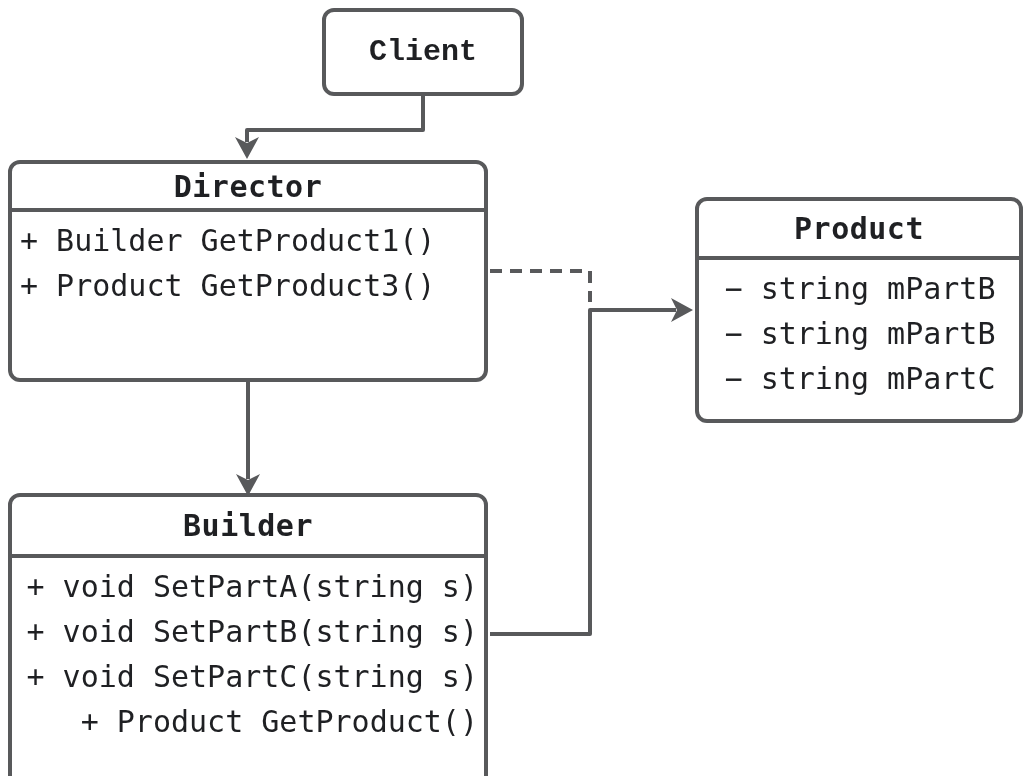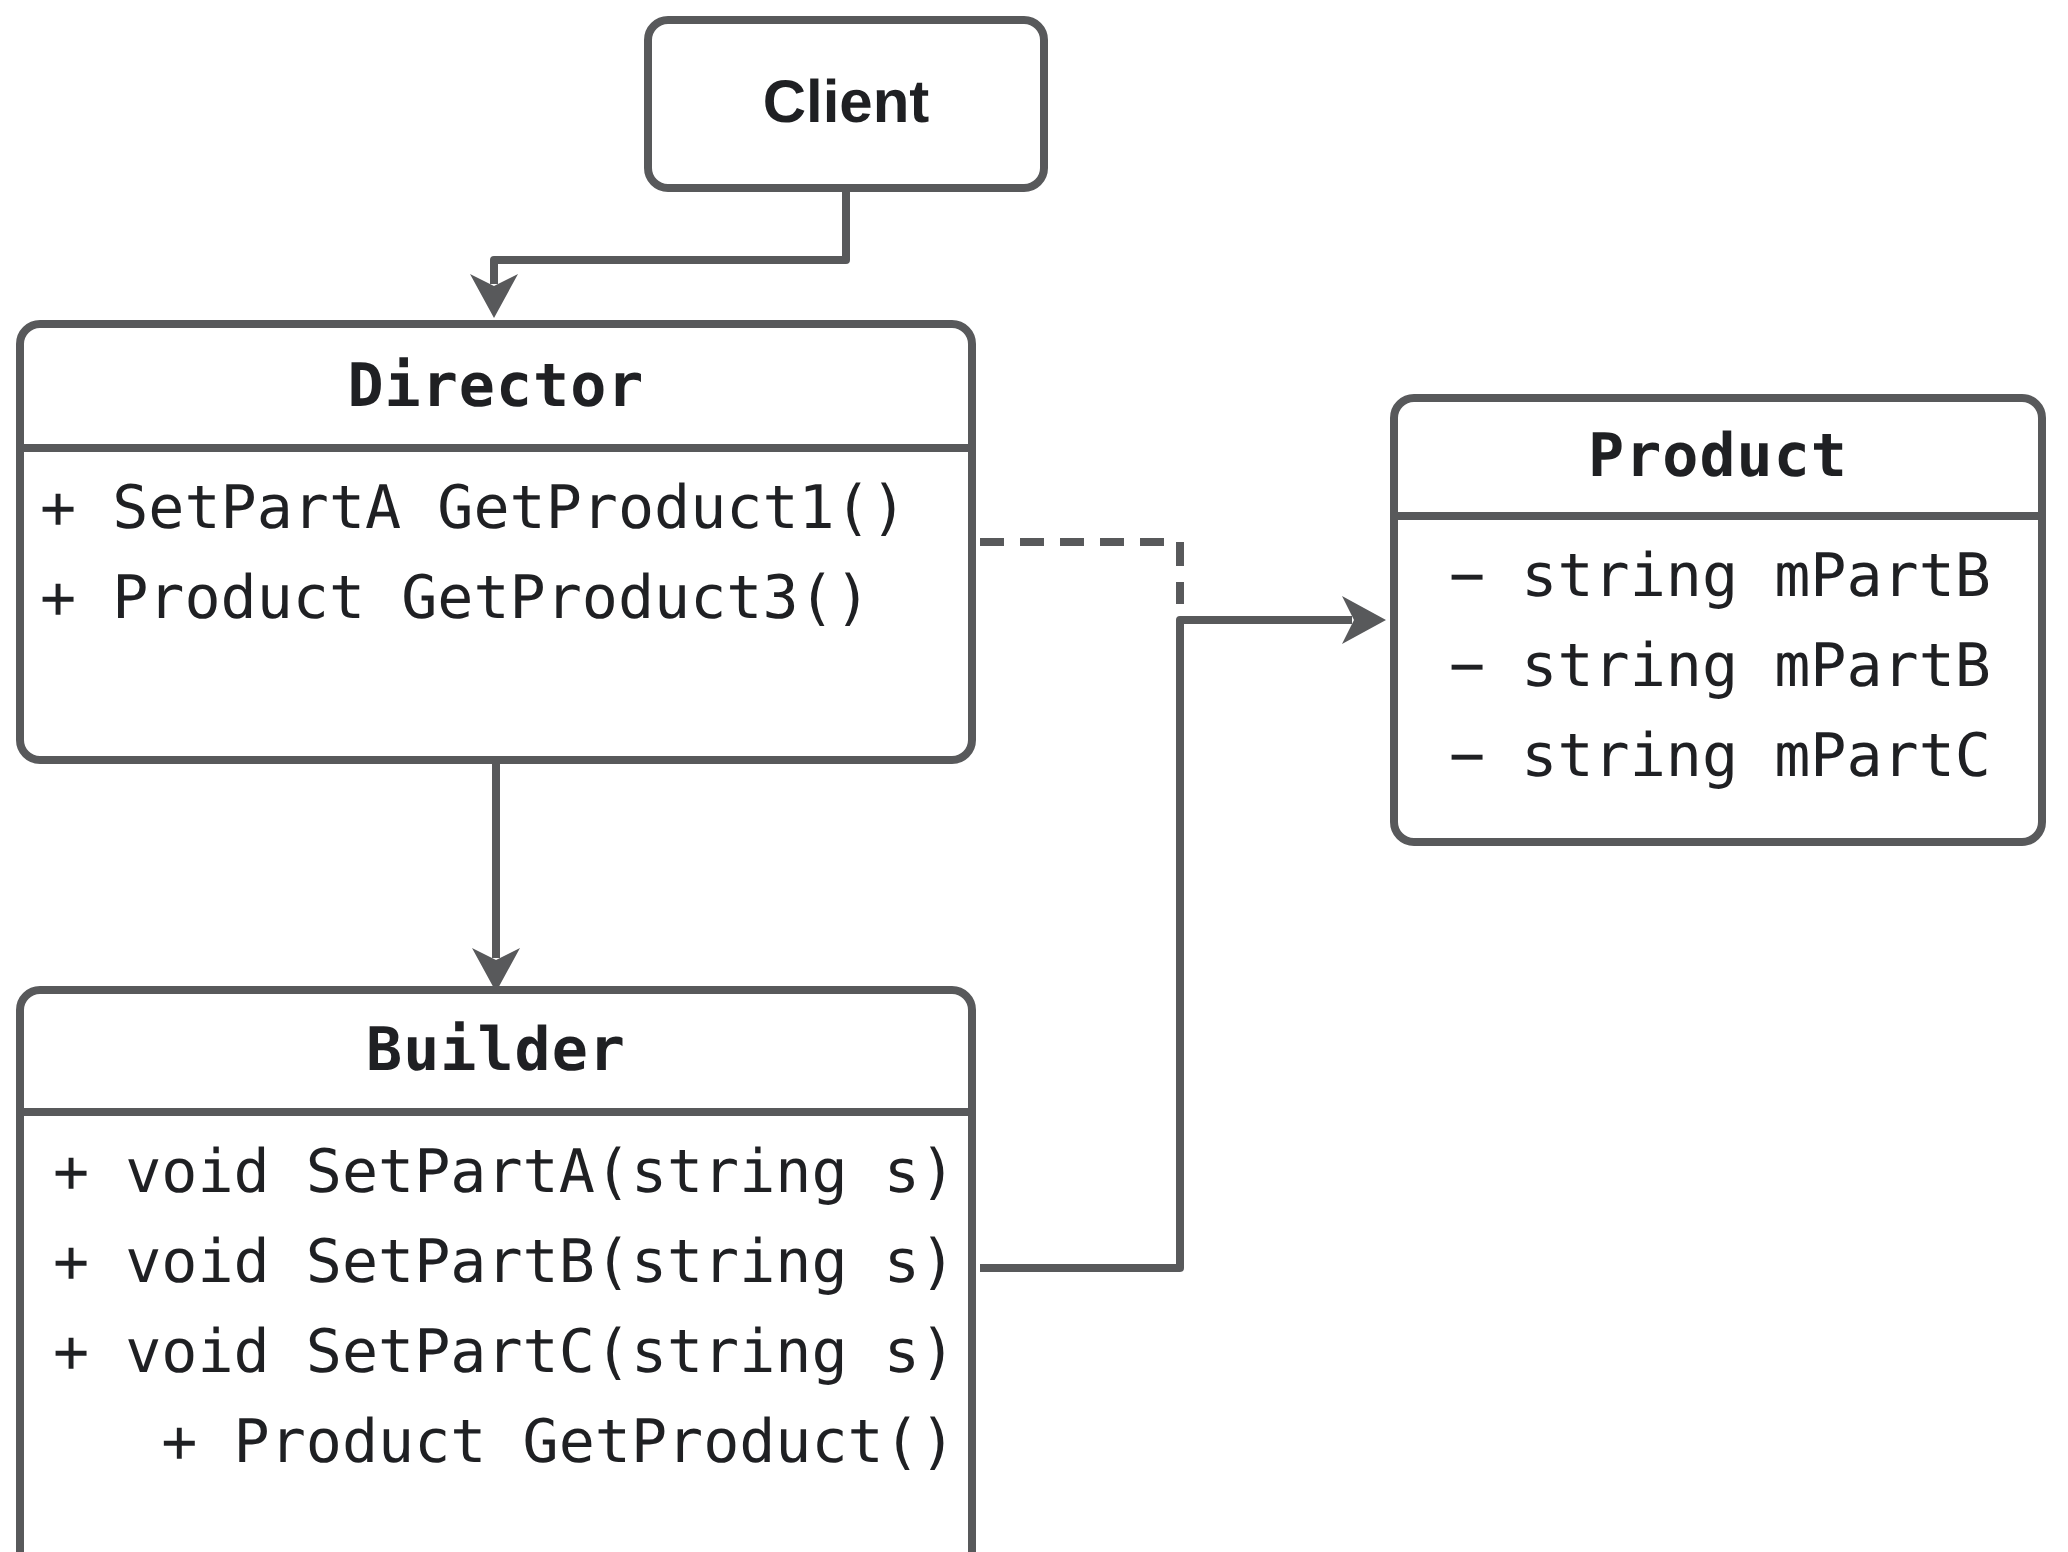--- a/index.html
+++ b/index.html
@@ -44,25 +44,25 @@
   .member {
     font-size: 30px;
     line-height: 45px;
     white-space: pre;
   }
   
   .node.client  { left: 322px; top: 8px;   width: 202px; height: 88px; }
   .client .node-title {
     border-bottom: none;
     height: 100%;
-    font-family: Liberation Sans, sans-serif;
+    font-family: Liberation Mono, monospace;
     letter-spacing: 0;
   }
   .node.director { left: 8px;   top: 160px; width: 480px; height: 222px; }
-  .director .node-title { height: 62px; }
+  .director .node-title { height: 48px; }
   .node.builder  { left: 8px;   top: 493px; width: 480px; height: 317px; text-align: right; }
   .builder .node-title { height: 61px; }
   .node.product  { left: 695px; top: 197px; width: 328px; height: 226px; text-align: center; }
   .product .node-title { height: 59px; }
 </style>
 </head>
 <body>
 
 <div class="canvas">
 
@@ -80,21 +80,21 @@
     </g>
   </svg>
 
   <div class="node client">
     <div class="node-title">Client</div>
   </div>
 
   <div class="node director">
     <div class="node-title">Director</div>
     <div class="node-body">
-      <div class="member">+ SetPartA GetProduct1()</div>
+      <div class="member">+ Builder GetProduct1()</div>
       <div class="member">+ Product GetProduct3()</div>
     </div>
   </div>
 
   <div class="node builder">
     <div class="node-title">Builder</div>
     <div class="node-body">
       <div class="member">+ void SetPartA(string s)</div>
       <div class="member">+ void SetPartB(string s)</div>
       <div class="member">+ void SetPartC(string s)</div>

